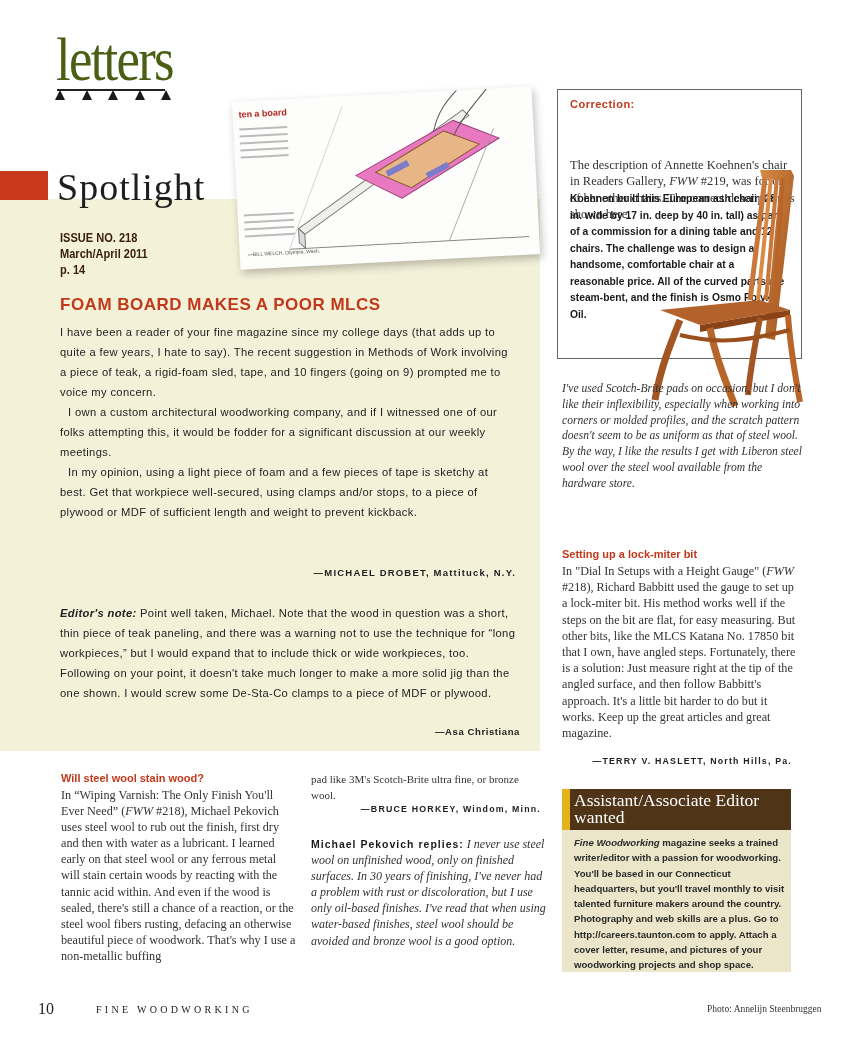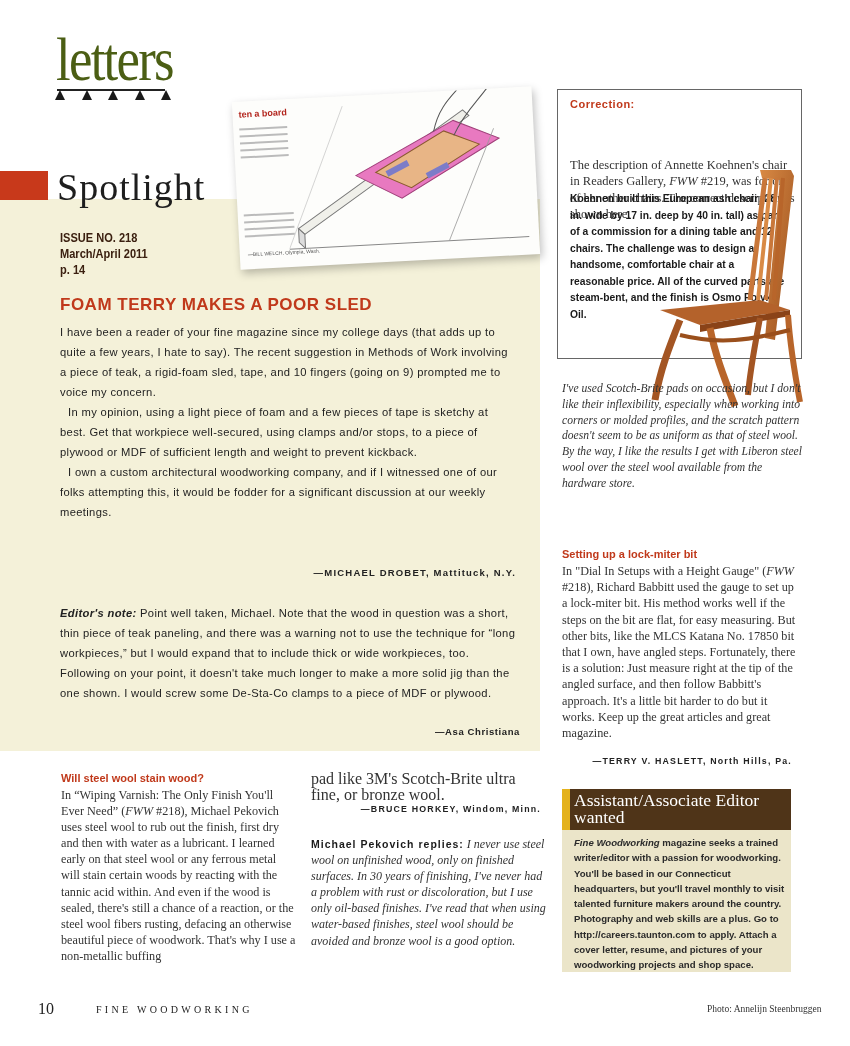--- a/index.html
+++ b/index.html
@@ -56,21 +56,21 @@
             font-size:11.6px; line-height:15.8px; color:#333; }
 
   
   .lm-head { left:562px; top:548px; font-size:11px; font-weight:bold; color:#c0391b; }
   .lm-body { left:562px; top:563px; width:240px; font-family:"Liberation Serif", serif; font-size:12.2px; line-height:16.2px; color:#333; }
   .sig-terry { left:562px; top:756px; width:230px; font-size:8.8px; }
 
   
   .sw-head { left:61px; top:772px; font-size:11px; font-weight:bold; color:#c0391b; }
   .sw-body { left:61px; top:787px; width:235px; font-family:"Liberation Serif", serif; font-size:12.2px; line-height:16.1px; color:#333; }
-  .sw-cont { left:311px; top:771px; width:235px; font-family:"Liberation Serif", serif; font-size:16px; line-height:16.1px; color:#333; }
+  .sw-cont { left:311px; top:771px; width:235px; font-family:"Liberation Serif", serif; font-size:11px; line-height:16.1px; color:#333; }
   .sig-bruce { left:311px; top:804px; width:230px; font-size:8.8px; }
   .mp-reply { left:311px; top:836px; width:235px; font-family:"Liberation Serif", serif; font-style:italic; font-size:12px; line-height:16.1px; color:#333; }
   .mp-reply .lead { font-family:"Liberation Sans", sans-serif; font-style:normal; font-weight:bold; font-size:10.5px; letter-spacing:1px; color:#1a1a1a; }
 
   
   .job-box { left:562px; top:789px; width:229px; height:183px; background:#ebe5c9; }
   .job-head { left:562px; top:789px; width:229px; height:41px; background:#4f3418; }
   .job-yellow { left:562px; top:789px; width:8px; height:41px; background:#e4b21d; }
   .job-title { left:574px; top:792px; width:215px; font-family:"Liberation Serif", serif; font-size:17.5px; line-height:17px; color:#fff; }
   .job-body { left:574px; top:835px; width:215px; font-size:9.6px; font-weight:bold; line-height:15.3px; color:#2a2a2a; }
@@ -127,25 +127,25 @@
   </svg>
   <div class="sketch-lines2">
       <div></div>
       <div></div>
       <div></div>
       <div></div>
     </div>
   <div class="sketch-credit">—BILL WELCH, Olympia, Wash.</div>
 </div>
 
-<div class="abs headline">FOAM TERRY MAKES A POOR SLED</div>
+<div class="abs headline">FOAM BOARD MAKES A POOR MLCS</div>
 <div class="abs letter-body body-sans">
   <p>I have been a reader of your fine magazine since my college days (that adds up to quite a few years, I hate to say). The recent suggestion in Methods of Work involving a piece of teak, a rigid-foam sled, tape, and 10 fingers (going on 9) prompted me to voice my concern.</p>
+  <p class="indent">I own a custom architectural woodworking company, and if I witnessed one of our folks attempting this, it would be fodder for a significant discussion at our weekly meetings.</p>
   <p class="indent">In my opinion, using a light piece of foam and a few pieces of tape is sketchy at best. Get that workpiece well-secured, using clamps and/or stops, to a piece of plywood or MDF of sufficient length and weight to prevent kickback.</p>
-  <p class="indent">I own a custom architectural woodworking company, and if I witnessed one of our folks attempting this, it would be fodder for a significant discussion at our weekly meetings.</p>
 </div>
 <div class="abs sig sig-drobet">—MICHAEL DROBET, Mattituck, N.Y.</div>
 <div class="abs editor-note body-sans">
   <b>Editor's note:</b><span> Point well taken, Michael. Note that the wood in question was a short, thin piece of teak paneling, and there was a warning not to use the technique for “long workpieces,” but I would expand that to include thick or wide workpieces, too. Following on your point, it doesn't take much longer to make a more solid jig than the one shown. I would screw some De-Sta-Co clamps to a piece of MDF or plywood.</span>
 </div>
 <div class="abs sig sig-asa">—Asa Christiana</div>
 
 <div class="abs corr-box"></div>
 <div class="abs corr-label">Correction:</div>
 <div class="abs corr-text">

